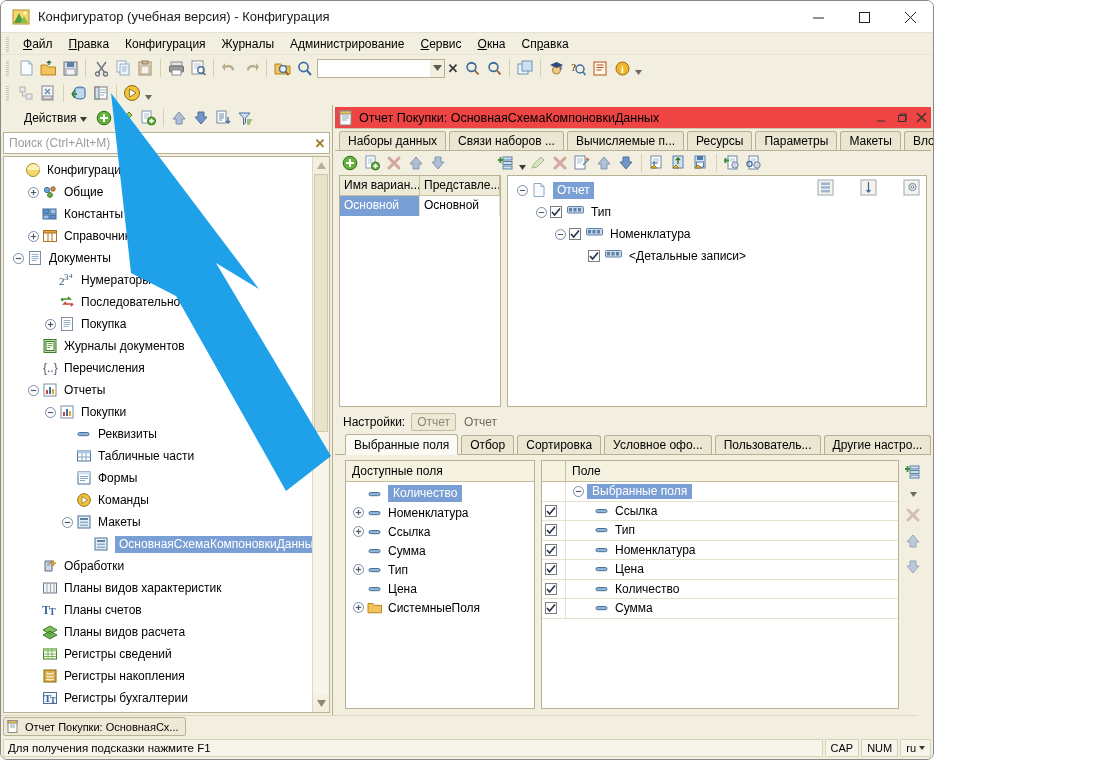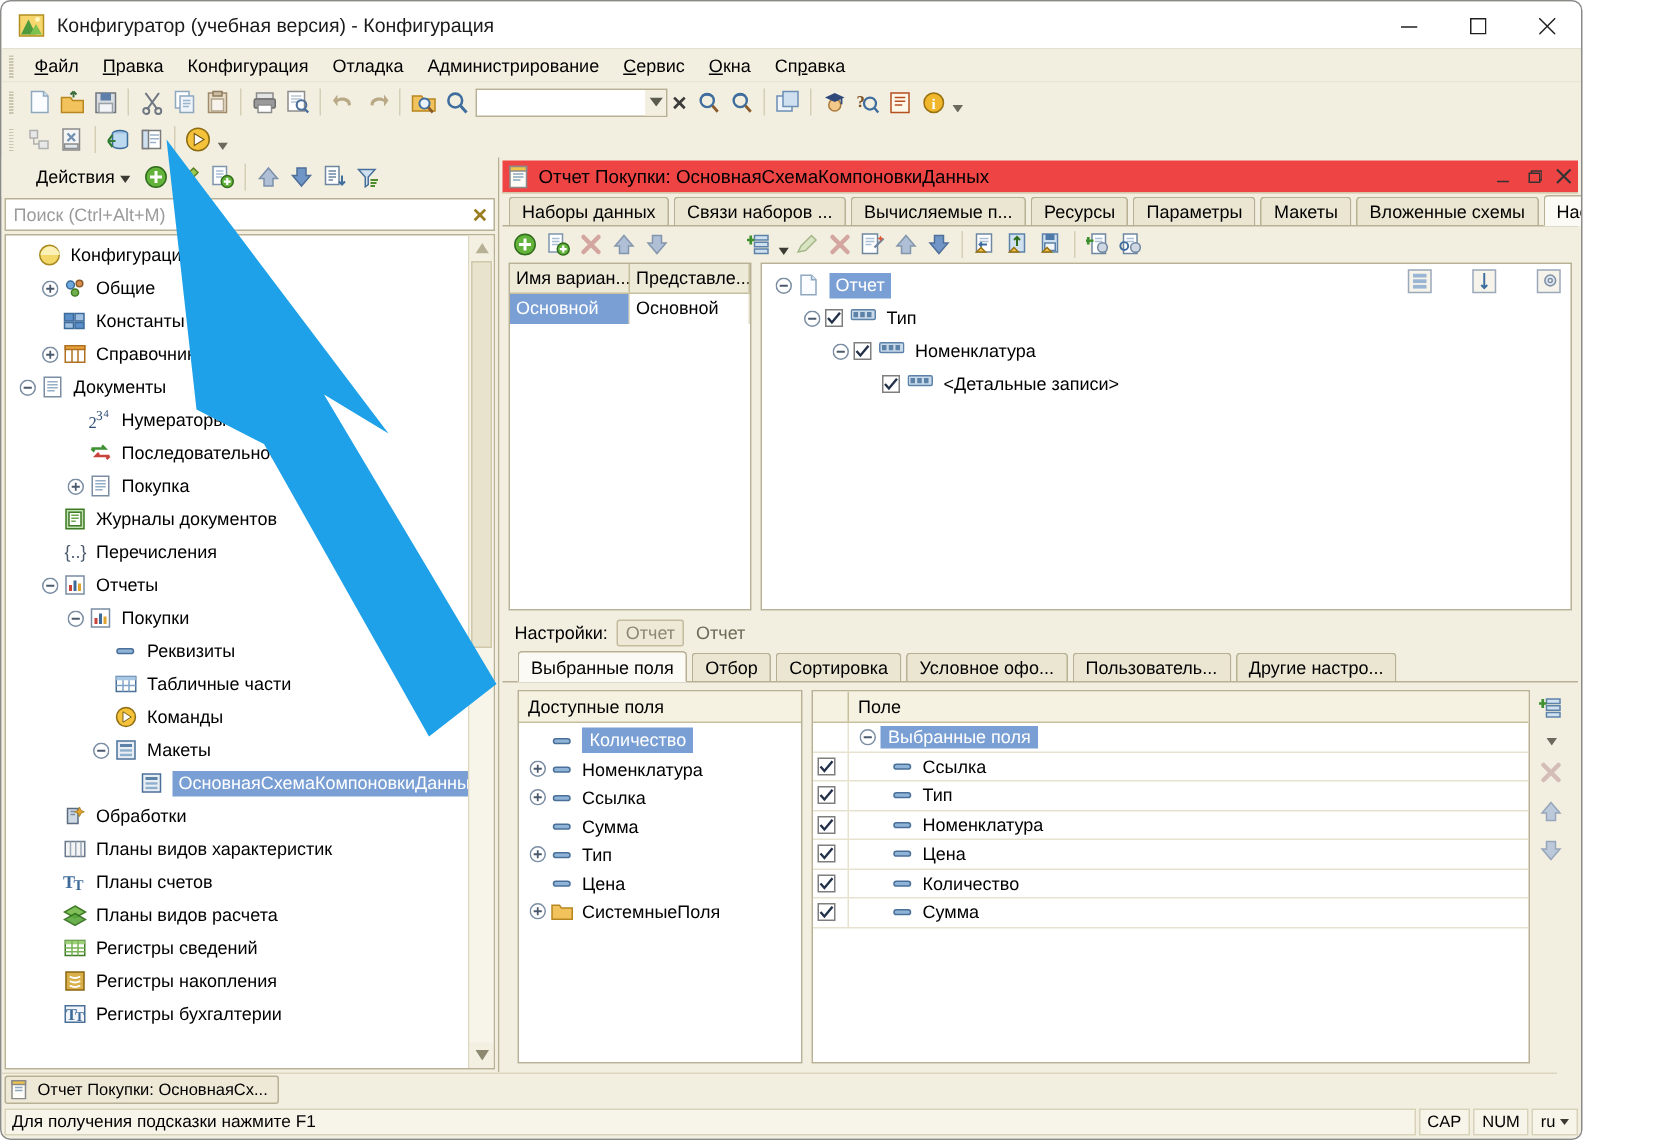--- a/index.html
+++ b/index.html
@@ -6,21 +6,21 @@
   html, body {
     margin: 0; padding: 0;
     width: 1110px; height: 760px;
     overflow: hidden;
     font-family: "Liberation Sans", sans-serif;
     font-size: 12px;
     background: #ffffff;
   }
   #app {
     position: relative;
-    width: 1055px; height: 760px;
+    width: 934px; height: 760px;
     background: #f2efe0;
     border: 1px solid #8a8a8a;
     border-radius: 7px;
     overflow: hidden;
   }
 
   
   .titlebar {
     height: 32px;
     background: #ffffff;
@@ -274,21 +274,21 @@
           </svg>
       </div>
     </div>
   </div>
 
   <div class="menubar">
     <div class="grip"></div>
     <div class="menu-item"><u>Ф</u>айл</div>
     <div class="menu-item"><u>П</u>равка</div>
     <div class="menu-item">Конфигурация</div>
-    <div class="menu-item">Отладка</div>
+    <div class="menu-item">Журналы</div>
     <div class="menu-item">Администрирование</div>
     <div class="menu-item"><u>С</u>ервис</div>
     <div class="menu-item"><u>О</u>кна</div>
     <div class="menu-item">Сп<u>р</u>авка</div>
   </div>
 
   <div class="toolbar">
     <div class="grip"></div>
 
     <div class="tbtn">
@@ -696,20 +696,29 @@
             <div class="trow" style="padding-left: 57px;">
               <span class="exp"></span>
               <span class="ticon"><svg width="16" height="16">
                   <rect x="1.5" y="3" width="13" height="10" fill="#fff" stroke="#4a7099"></rect>
                   <rect x="1.5" y="3" width="13" height="2.5" fill="#a8c8e4"></rect>
                   <line x1="6" y1="5.5" x2="6" y2="13" stroke="#7fa3c6"></line>
                   <line x1="10" y1="5.5" x2="10" y2="13" stroke="#7fa3c6"></line>
                   <line x1="1.5" y1="9" x2="14.5" y2="9" stroke="#7fa3c6"></line>
                 </svg></span>
               <span class="tlabel">Табличные части</span>
+            </div>
+            <div class="trow" style="padding-left: 57px;">
+              <span class="exp"></span>
+              <span class="ticon"><svg width="16" height="16">
+                  <rect x="2" y="2" width="12" height="12" fill="#fff" stroke="#4a7099"></rect>
+                  <rect x="2" y="2" width="12" height="2.5" fill="#cfe0f0"></rect>
+                  <path d="M4 6.5h8M4 8.5h8M4 10.5h5" stroke="#7fa3c6"></path>
+                </svg></span>
+              <span class="tlabel">Формы</span>
             </div>
             <div class="trow" style="padding-left: 57px;">
               <span class="exp"></span>
               <span class="ticon"><svg width="16" height="16">
                   <circle cx="8" cy="8" r="6.3" fill="#f5c33b" stroke="#8d6c12"></circle>
                   <path d="M6 4.5 L11.5 8 L6 11.5 Z" fill="#fff" stroke="#6d5410" stroke-width="0.6"></path>
                 </svg></span>
               <span class="tlabel">Команды</span>
             </div>
             <div class="trow" style="padding-left: 57px;">

